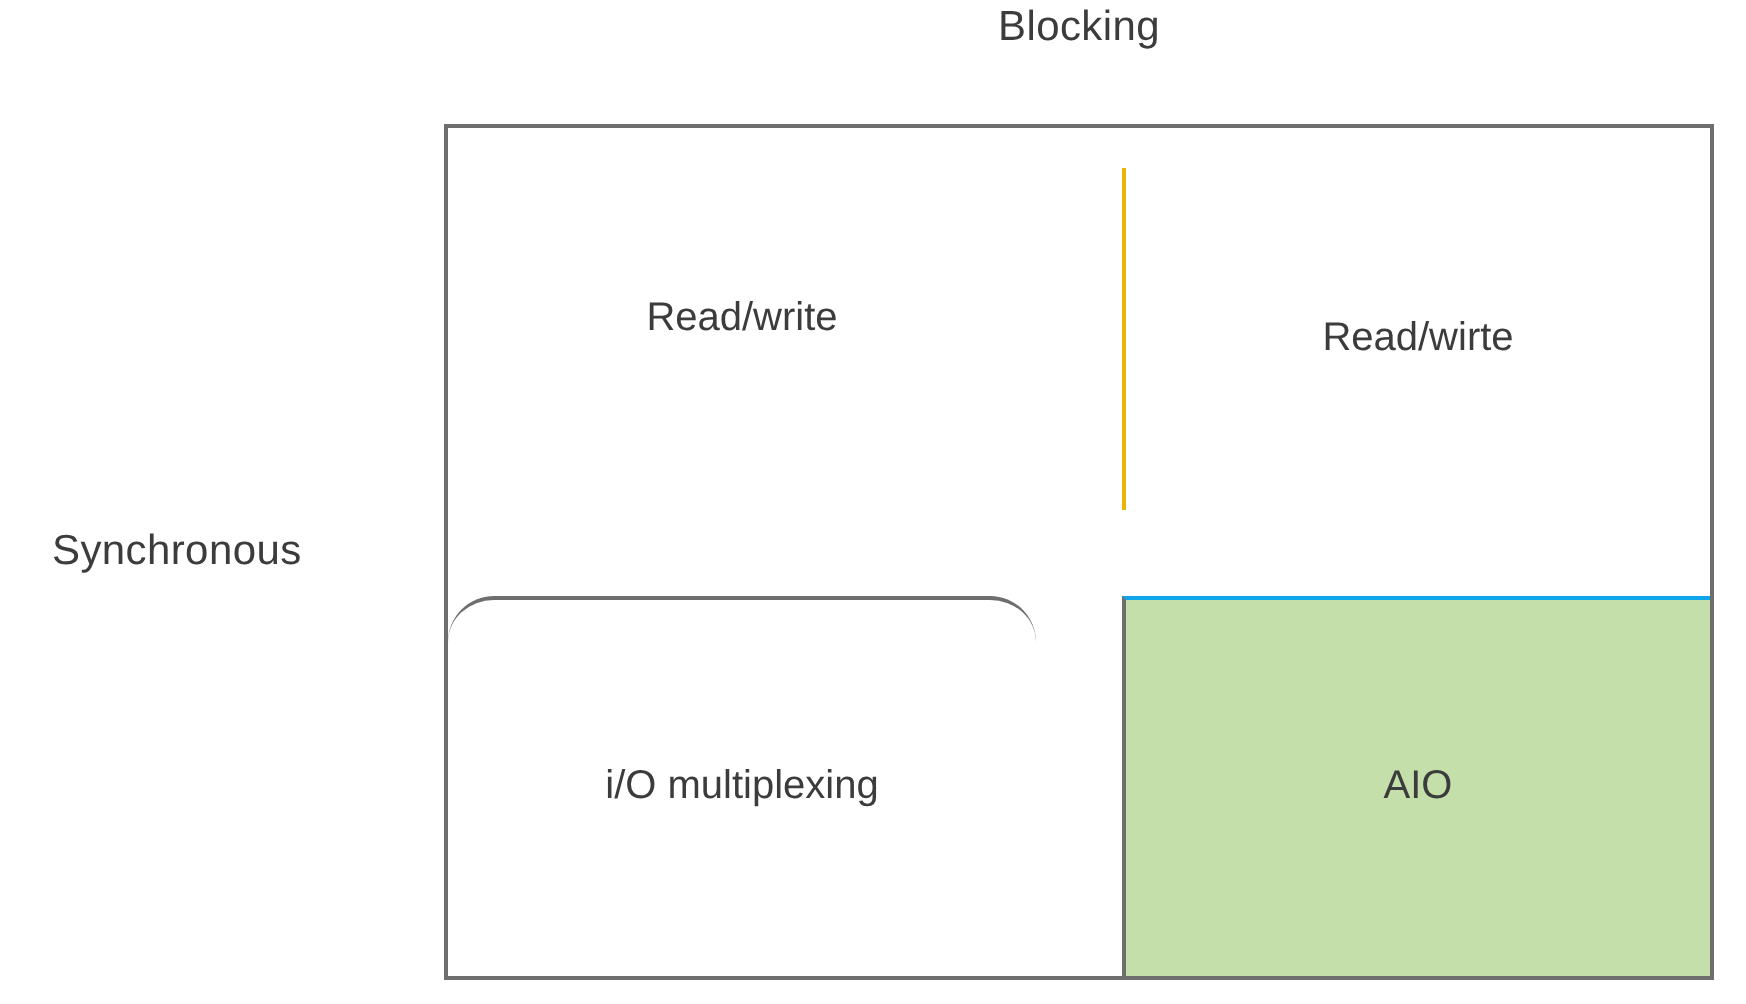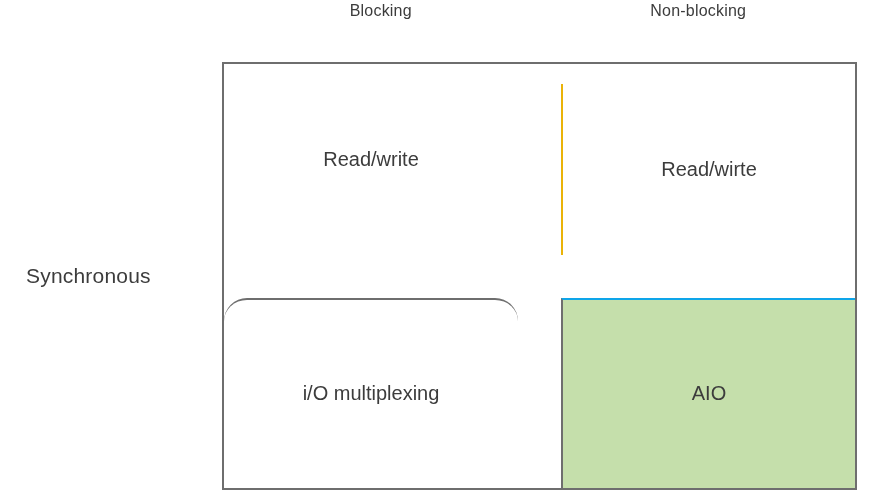--- a/index.html
+++ b/index.html
@@ -24,21 +24,21 @@
     width: 635px;
     height: 62px;
     display: flex;
   }
   .col-header {
     flex: 1 1 0;
     display: flex;
     align-items: flex-start;
     justify-content: center;
     padding-top: 2px;
-    font-size: 16px;
+    font-size: 21px;
     color: #3c3c3c;
     letter-spacing: 0.2px;
     white-space: nowrap;
   }
 
   
   .row-headers {
     position: absolute;
     left: 0px;
     top: 62px;
@@ -97,23 +97,20 @@
   }
   .cell-line { display: block; white-space: nowrap; }
 </style>
 </head>
 <body>
 
 <div class="col-headers">
   <div class="col-header">
     <span>Blocking</span>
   </div>
-  <div class="col-header">
-    <span>Non-blocking</span>
-  </div>
 </div>
 
 <div class="row-headers">
   <div class="row-header">
     <span>Synchronous</span>
   </div>
 </div>
 
 <div class="matrix">
 

